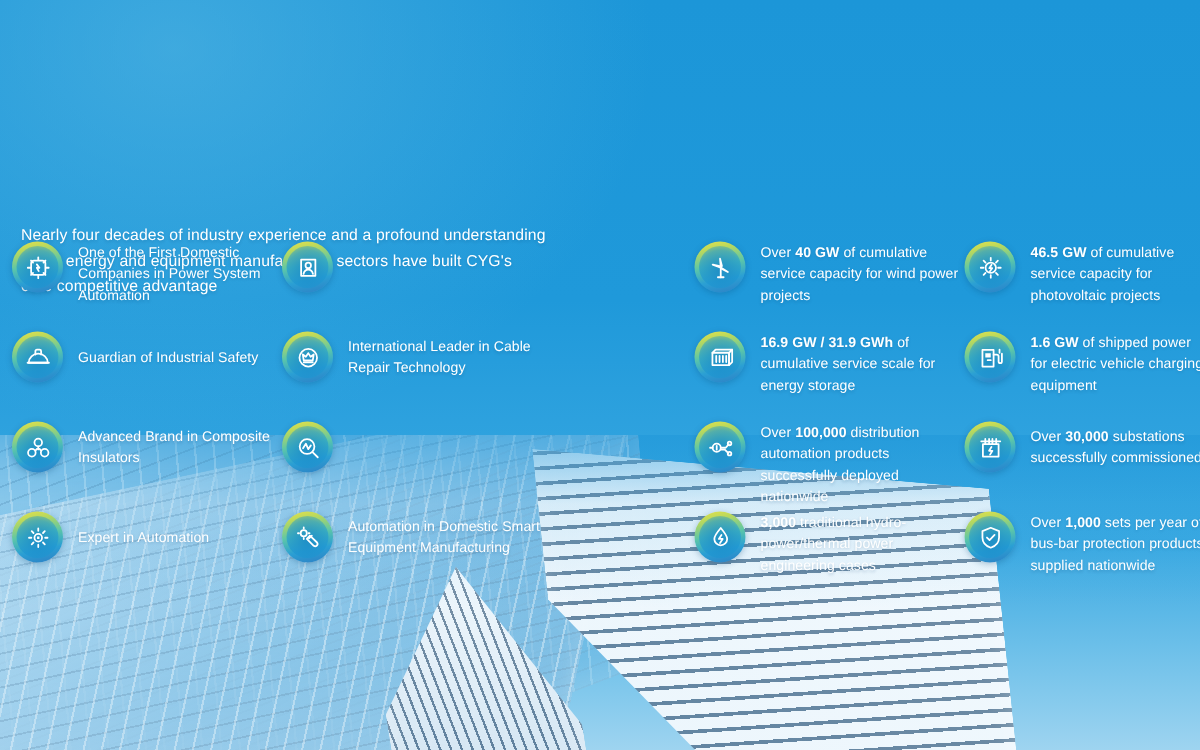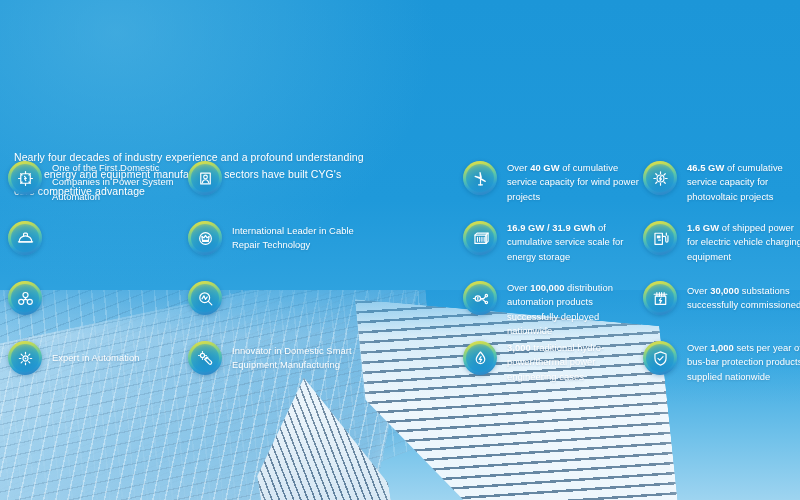--- a/index.html
+++ b/index.html
@@ -154,31 +154,33 @@
     </div>
 
     <div class="row r1 mid">
       <span class="badge">
         <svg viewBox="0 0 24 24">
             <path d="M4 16.2c0-4.3 3.6-7.6 8-7.6s8 3.3 8 7.6z"></path>
             <path d="M9.6 9.3V6.4a1.3 1.3 0 0 1 1.3-1.3h2.2a1.3 1.3 0 0 1 1.3 1.3v2.9"></path>
             <path d="M3 16.2h18"></path>
           </svg>
       </span>
+      <span class="txt">Guardian of Industrial Safety</span>
     </div>
 
     <div class="row r2 mid">
       <span class="badge">
         <svg viewBox="0 0 24 24">
             <circle cx="12" cy="7.6" r="3.2"></circle>
             <circle cx="6.6" cy="16.2" r="3.2"></circle>
             <circle cx="17.4" cy="16.2" r="3.2"></circle>
             <path d="M12 10.8v2.6M9.6 14.4 10.9 13M14.4 14.4 13.1 13"></path>
           </svg>
       </span>
+      <span class="txt">Advanced Brand in Composite Insulators</span>
     </div>
 
     <div class="row r3 mid">
       <span class="badge">
         <svg viewBox="0 0 24 24">
             <circle cx="12" cy="12" r="3.2"></circle>
             <path d="M12 4.2v2M12 17.8v2M4.2 12h2M17.8 12h2M6.5 6.5l1.5 1.5M16 16l1.5 1.5M17.5 6.5 16 8M8 16l-1.5 1.5"></path>
             <path d="M11 11h2v2h-2z" class="fillw"></path>
           </svg>
       </span>
@@ -221,21 +223,21 @@
 
     <div class="row r3 mid">
       <span class="badge">
         <svg viewBox="0 0 24 24">
             <circle cx="8.2" cy="8.2" r="2.6"></circle>
             <path d="M8.2 4.2v-.9M8.2 13.1v-.9M4.2 8.2h-.9M13.1 8.2h-.9"></path>
             <path d="M13.4 10.2 19.4 16a2 2 0 0 1-2.8 2.8l-5.8-5.8z"></path>
             <path d="M12.6 12.6 15 10.2"></path>
           </svg>
       </span>
-      <span class="txt">Innovator in Domestic Smart Equipment Manufacturing</span>
+      <span class="txt">Automation in Domestic Smart Equipment Manufacturing</span>
     </div>
   </div>
 
   <div class="col" id="col-3">
 
     <div class="row r0">
       <span class="badge">
         <svg viewBox="0 0 24 24">
             <path d="M12 11.6V20"></path>
             <path d="M9.6 20h4.8"></path>

